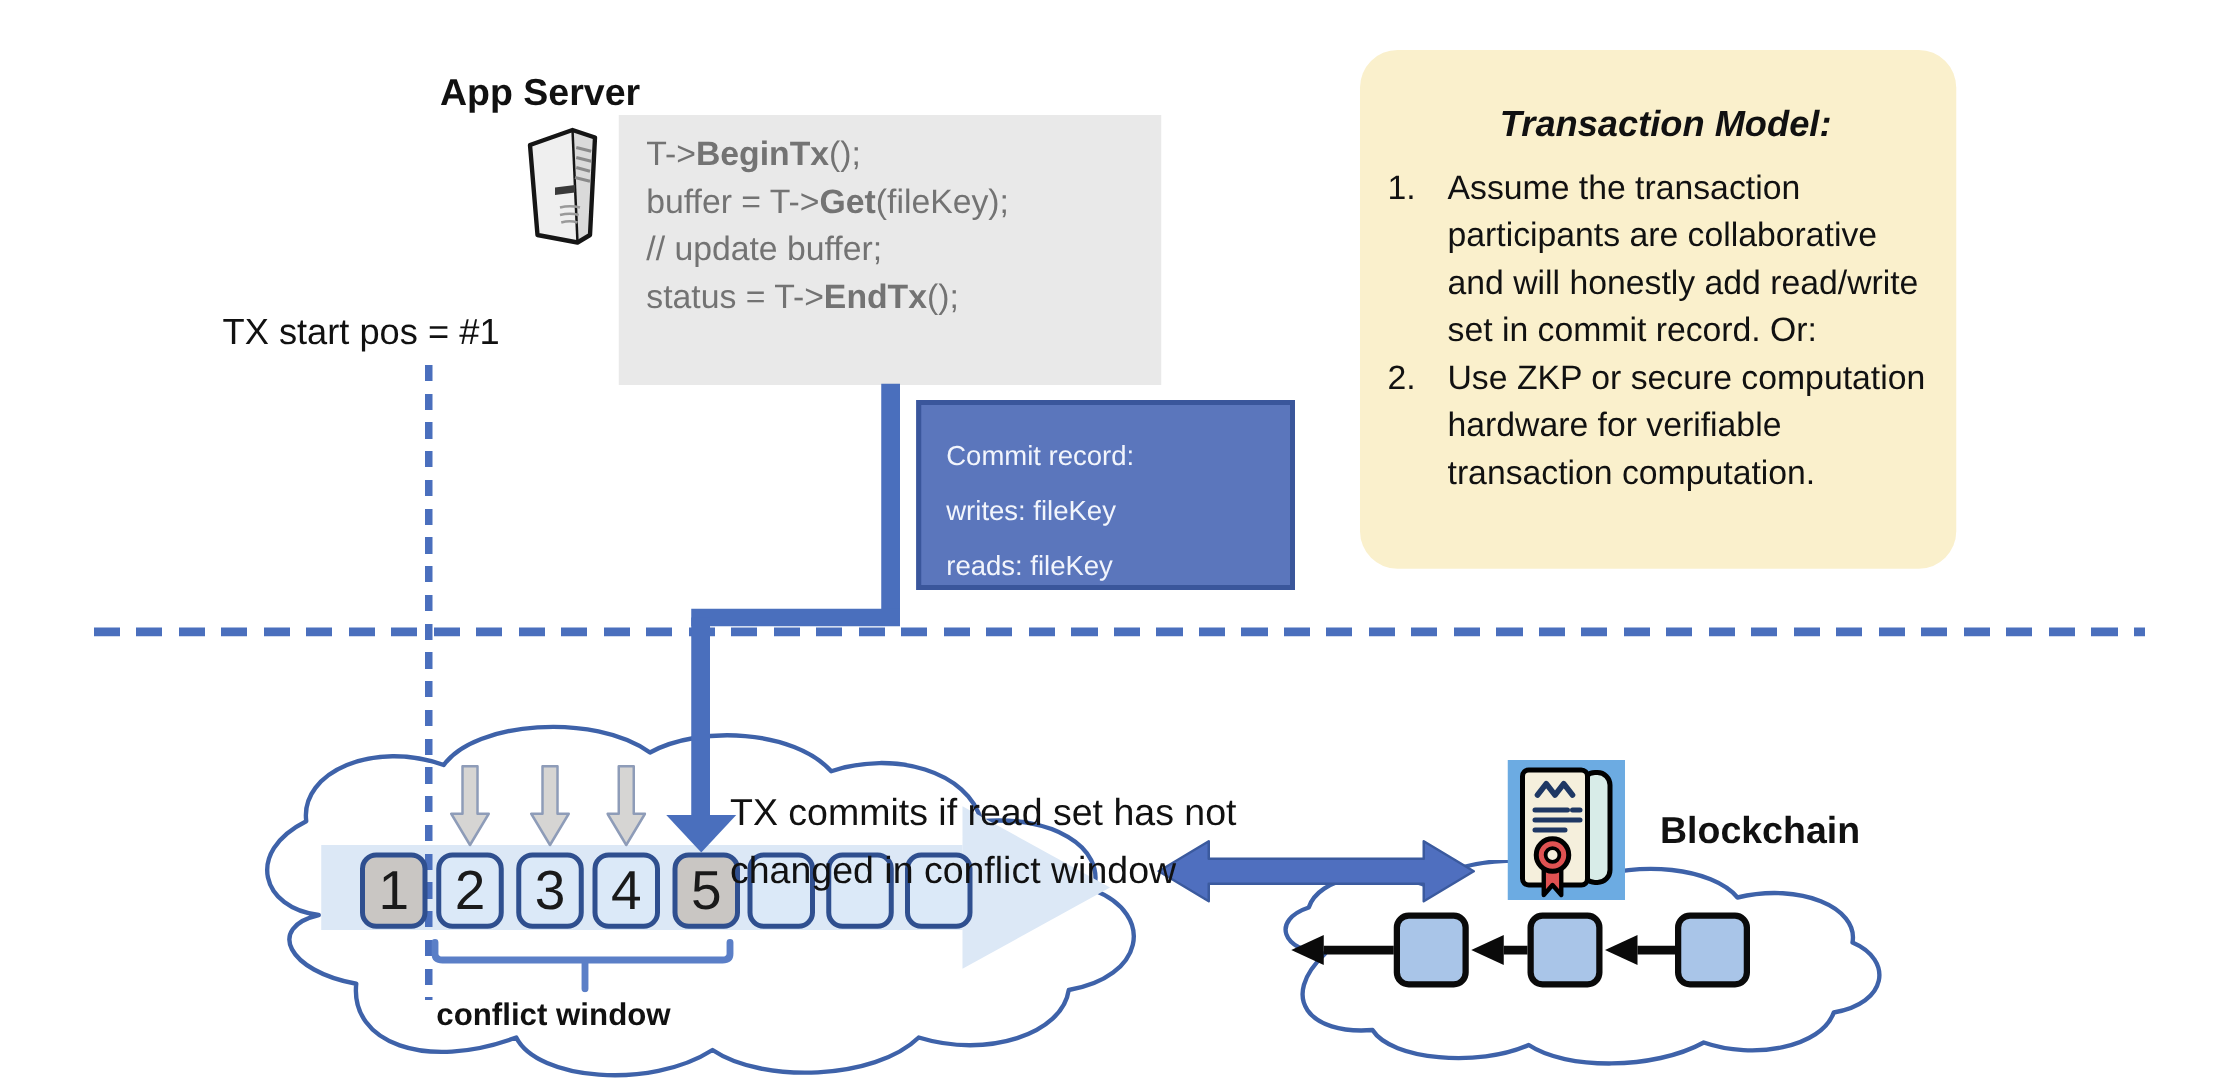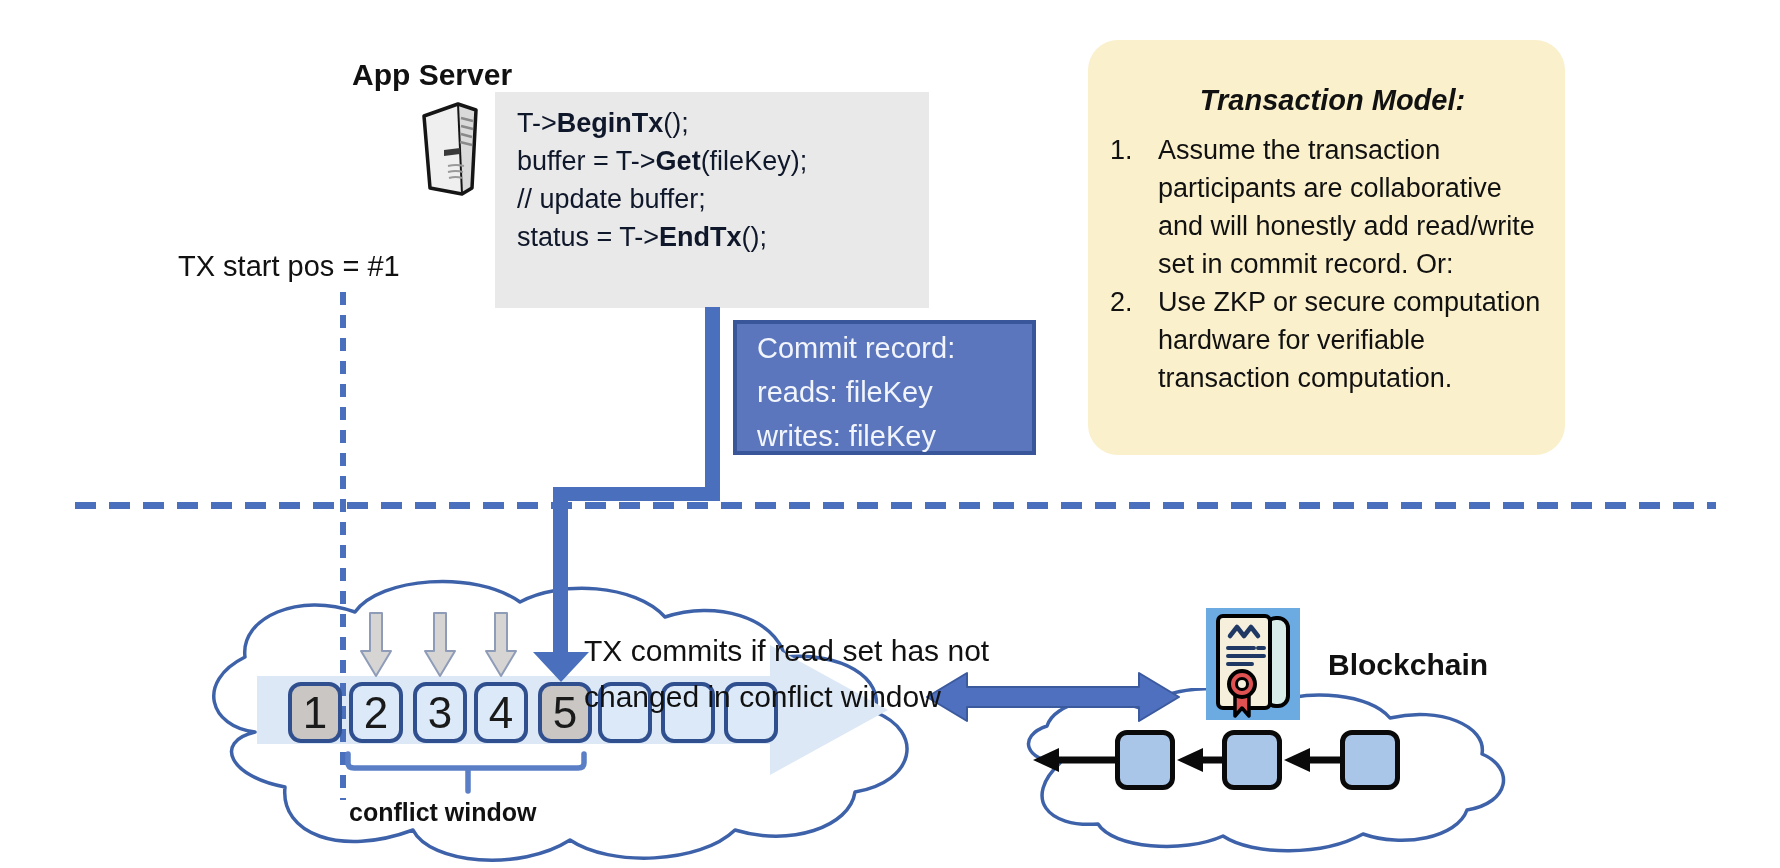--- a/index.html
+++ b/index.html
@@ -7,41 +7,41 @@
     position:relative;width:1780px;height:868px;background:#ffffff;overflow:hidden;
     font-family:"Liberation Sans","DejaVu Sans",sans-serif;color:#111;
   }
   .abs{position:absolute;}
 
   
   .app-server-label{left:352px;top:58px;font-size:30px;font-weight:bold;z-index:7;}
   .server-icon{left:414px;top:96px;z-index:7;}
   .code-block{
     left:495px;top:92px;width:412px;height:204px;background:#e9e9e9;
-    padding:12px 0 0 22px;font-size:27px;z-index:4;color:#0f172a;
+    padding:12px 0 0 22px;font-size:27px;z-index:4;color:#737373;
   }
   .code-line{line-height:38px;white-space:nowrap;}
 
   .tx-start-label{left:178px;top:250px;font-size:29px;z-index:7;}
 
   
   .v-dash{
     left:340px;top:292px;width:6px;height:508px;z-index:3;
     background:repeating-linear-gradient(180deg,#4a6fbd 0 13px,transparent 13px 23px);
   }
   .h-dash{
     left:75px;top:502px;width:1641px;height:7px;z-index:3;
     background:repeating-linear-gradient(90deg,#4a6fbd 0 21px,transparent 21px 34px);
   }
 
   
   .commit-box{
     left:733px;top:320px;width:275px;height:125px;background:#5b76bc;
-    border:4px solid #3a569b;color:#f2f5fc;font-size:29px;line-height:44px;
-    padding:2px 0 0 20px;z-index:5;
+    border:4px solid #3a569b;color:#f2f5fc;font-size:22px;line-height:44px;
+    padding:19px 0 0 20px;z-index:5;
   }
 
   
   .model-box{
     left:1088px;top:40px;width:477px;height:415px;background:#faf0cc;
     border-radius:30px;z-index:2;box-sizing:border-box;padding:44px 10px 0 22px;
   }
   .model-title{font-size:29px;font-weight:bold;font-style:italic;margin-bottom:14px;text-align:center;}
   .model-item{display:flex;font-size:27px;line-height:38px;}
   .model-num{width:48px;flex:0 0 48px;}
@@ -121,22 +121,22 @@
       <div class="code-line"><span>status = T-&gt;</span><span style="font-weight: bold;">EndTx</span><span>();</span></div>
     </div>
 
   <div class="abs tx-start-label">TX start pos = #1</div>
 
   <div class="abs v-dash"></div>
   <div class="abs h-dash"></div>
 
   <div class="abs commit-box">
     <div>Commit record:</div>
+    <div>writes: fileKey</div>
     <div>reads: fileKey</div>
-    <div>writes: fileKey</div>
   </div>
 
   <div class="abs model-box">
     <div class="model-title">Transaction Model:</div>
     <div class="model-item">
       <span class="model-num">1.</span>
       <span class="model-text">Assume the transaction
 participants are collaborative
 and will honestly add read/write
 set in commit record.  Or:</span>

